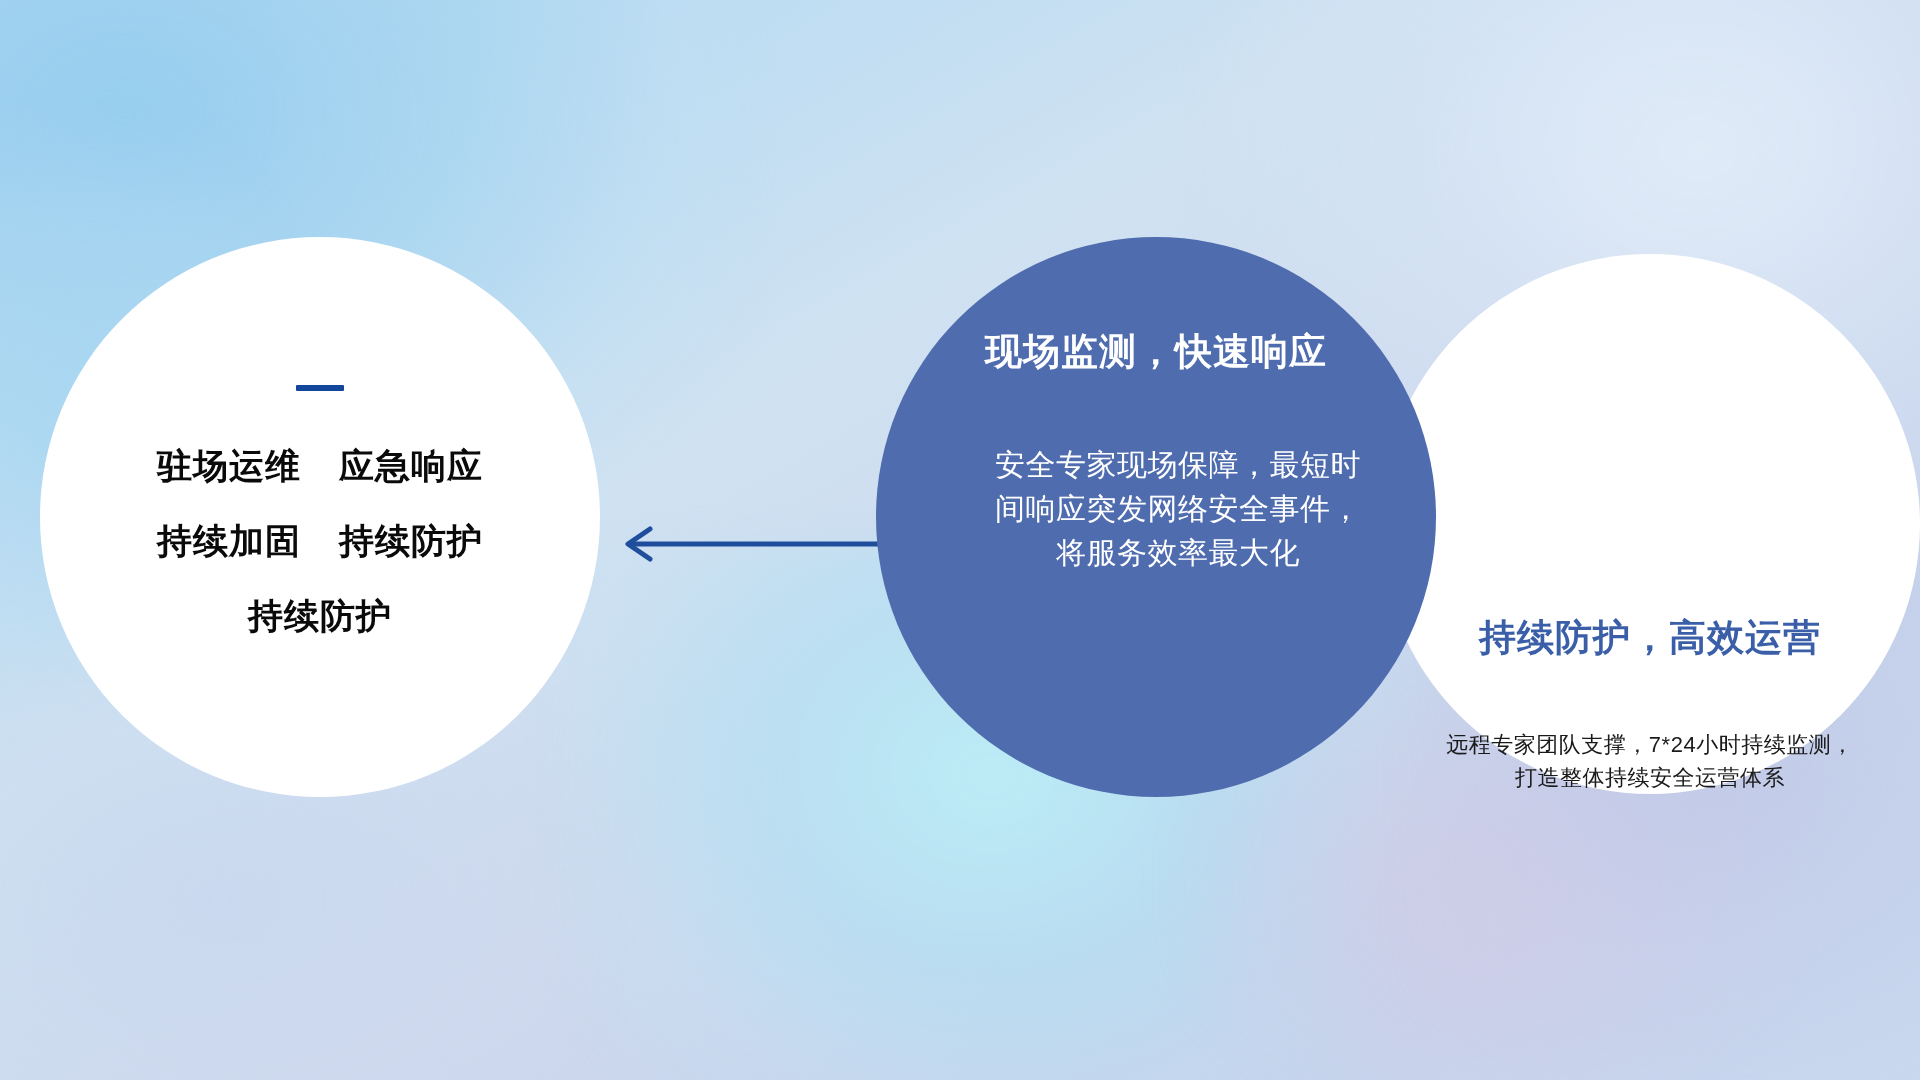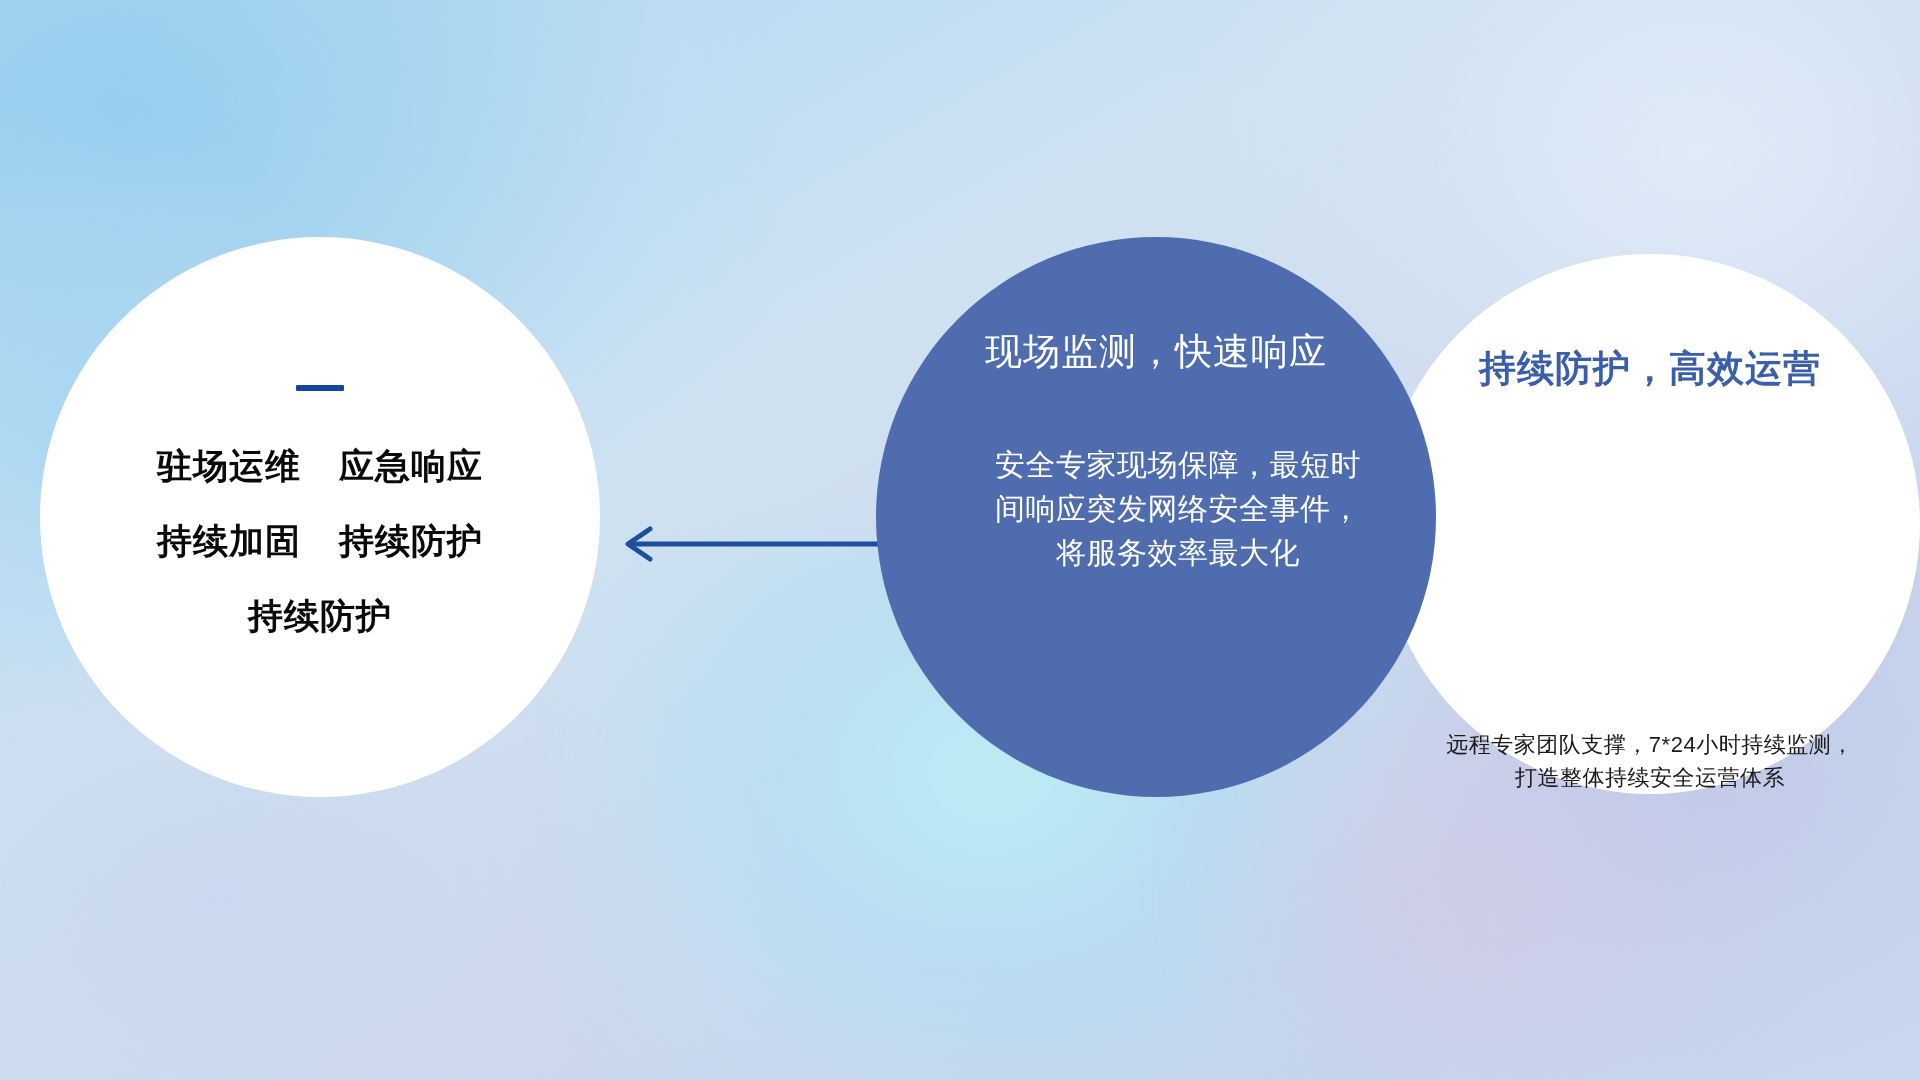--- a/index.html
+++ b/index.html
@@ -142,21 +142,21 @@
 
   #circle-right {
     left: 1380px;
     top: 254px;
     width: 540px;
     height: 540px;
     background: #ffffff;
     display: flex;
     flex-direction: column;
     align-items: center;
-    justify-content: space-between;
+    justify-content: flex-end;
     padding-top: 90px;
   }
 
   #circle-center {
     left: 876px;
     top: 237px;
     width: 560px;
     height: 560px;
     background: #4f6cae;
     display: flex;
@@ -190,21 +190,21 @@
     letter-spacing: 1px;
     white-space: nowrap;
   }
   .left-row.single {
     justify-content: center;
   }
 
   
   .center-title {
     font-size: 37px;
-    font-weight: normal;
+    font-weight: bold;
     color: #ffffff;
     letter-spacing: 1px;
     white-space: nowrap;
     margin-bottom: 66px;
   }
   .center-body {
     width: 370px;
     font-size: 30px;
     line-height: 1.47;
     color: #ffffff;

